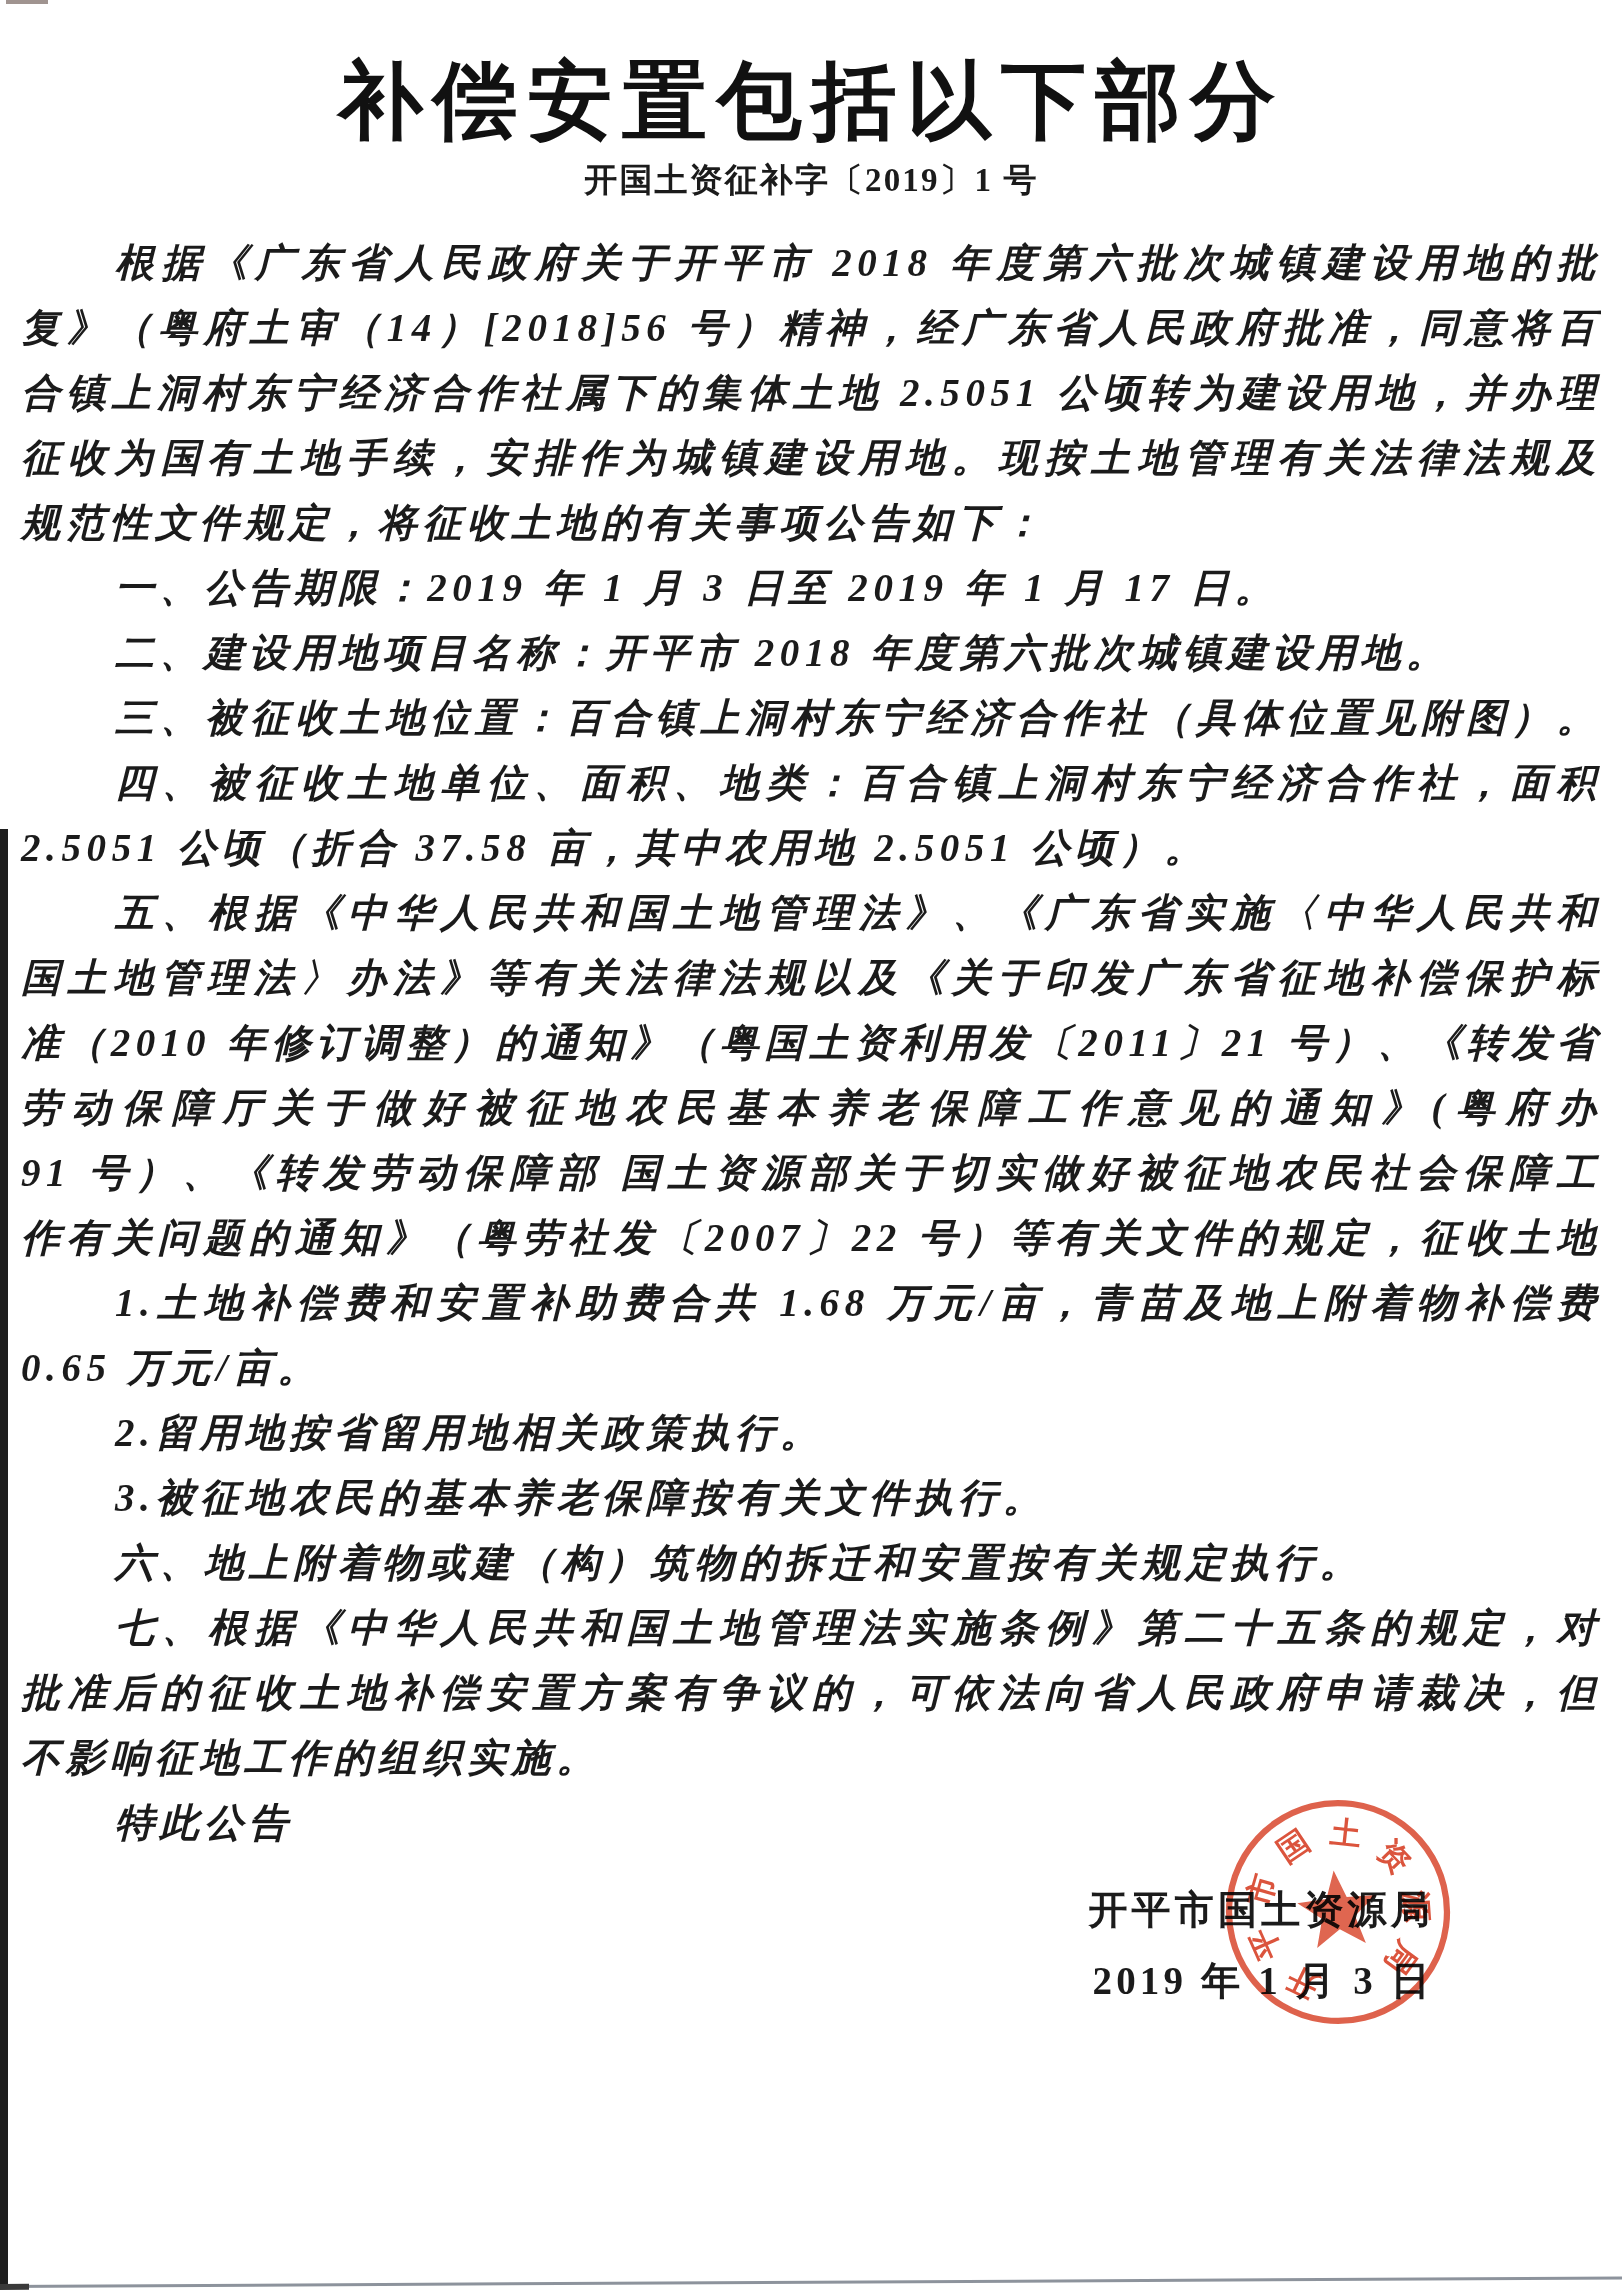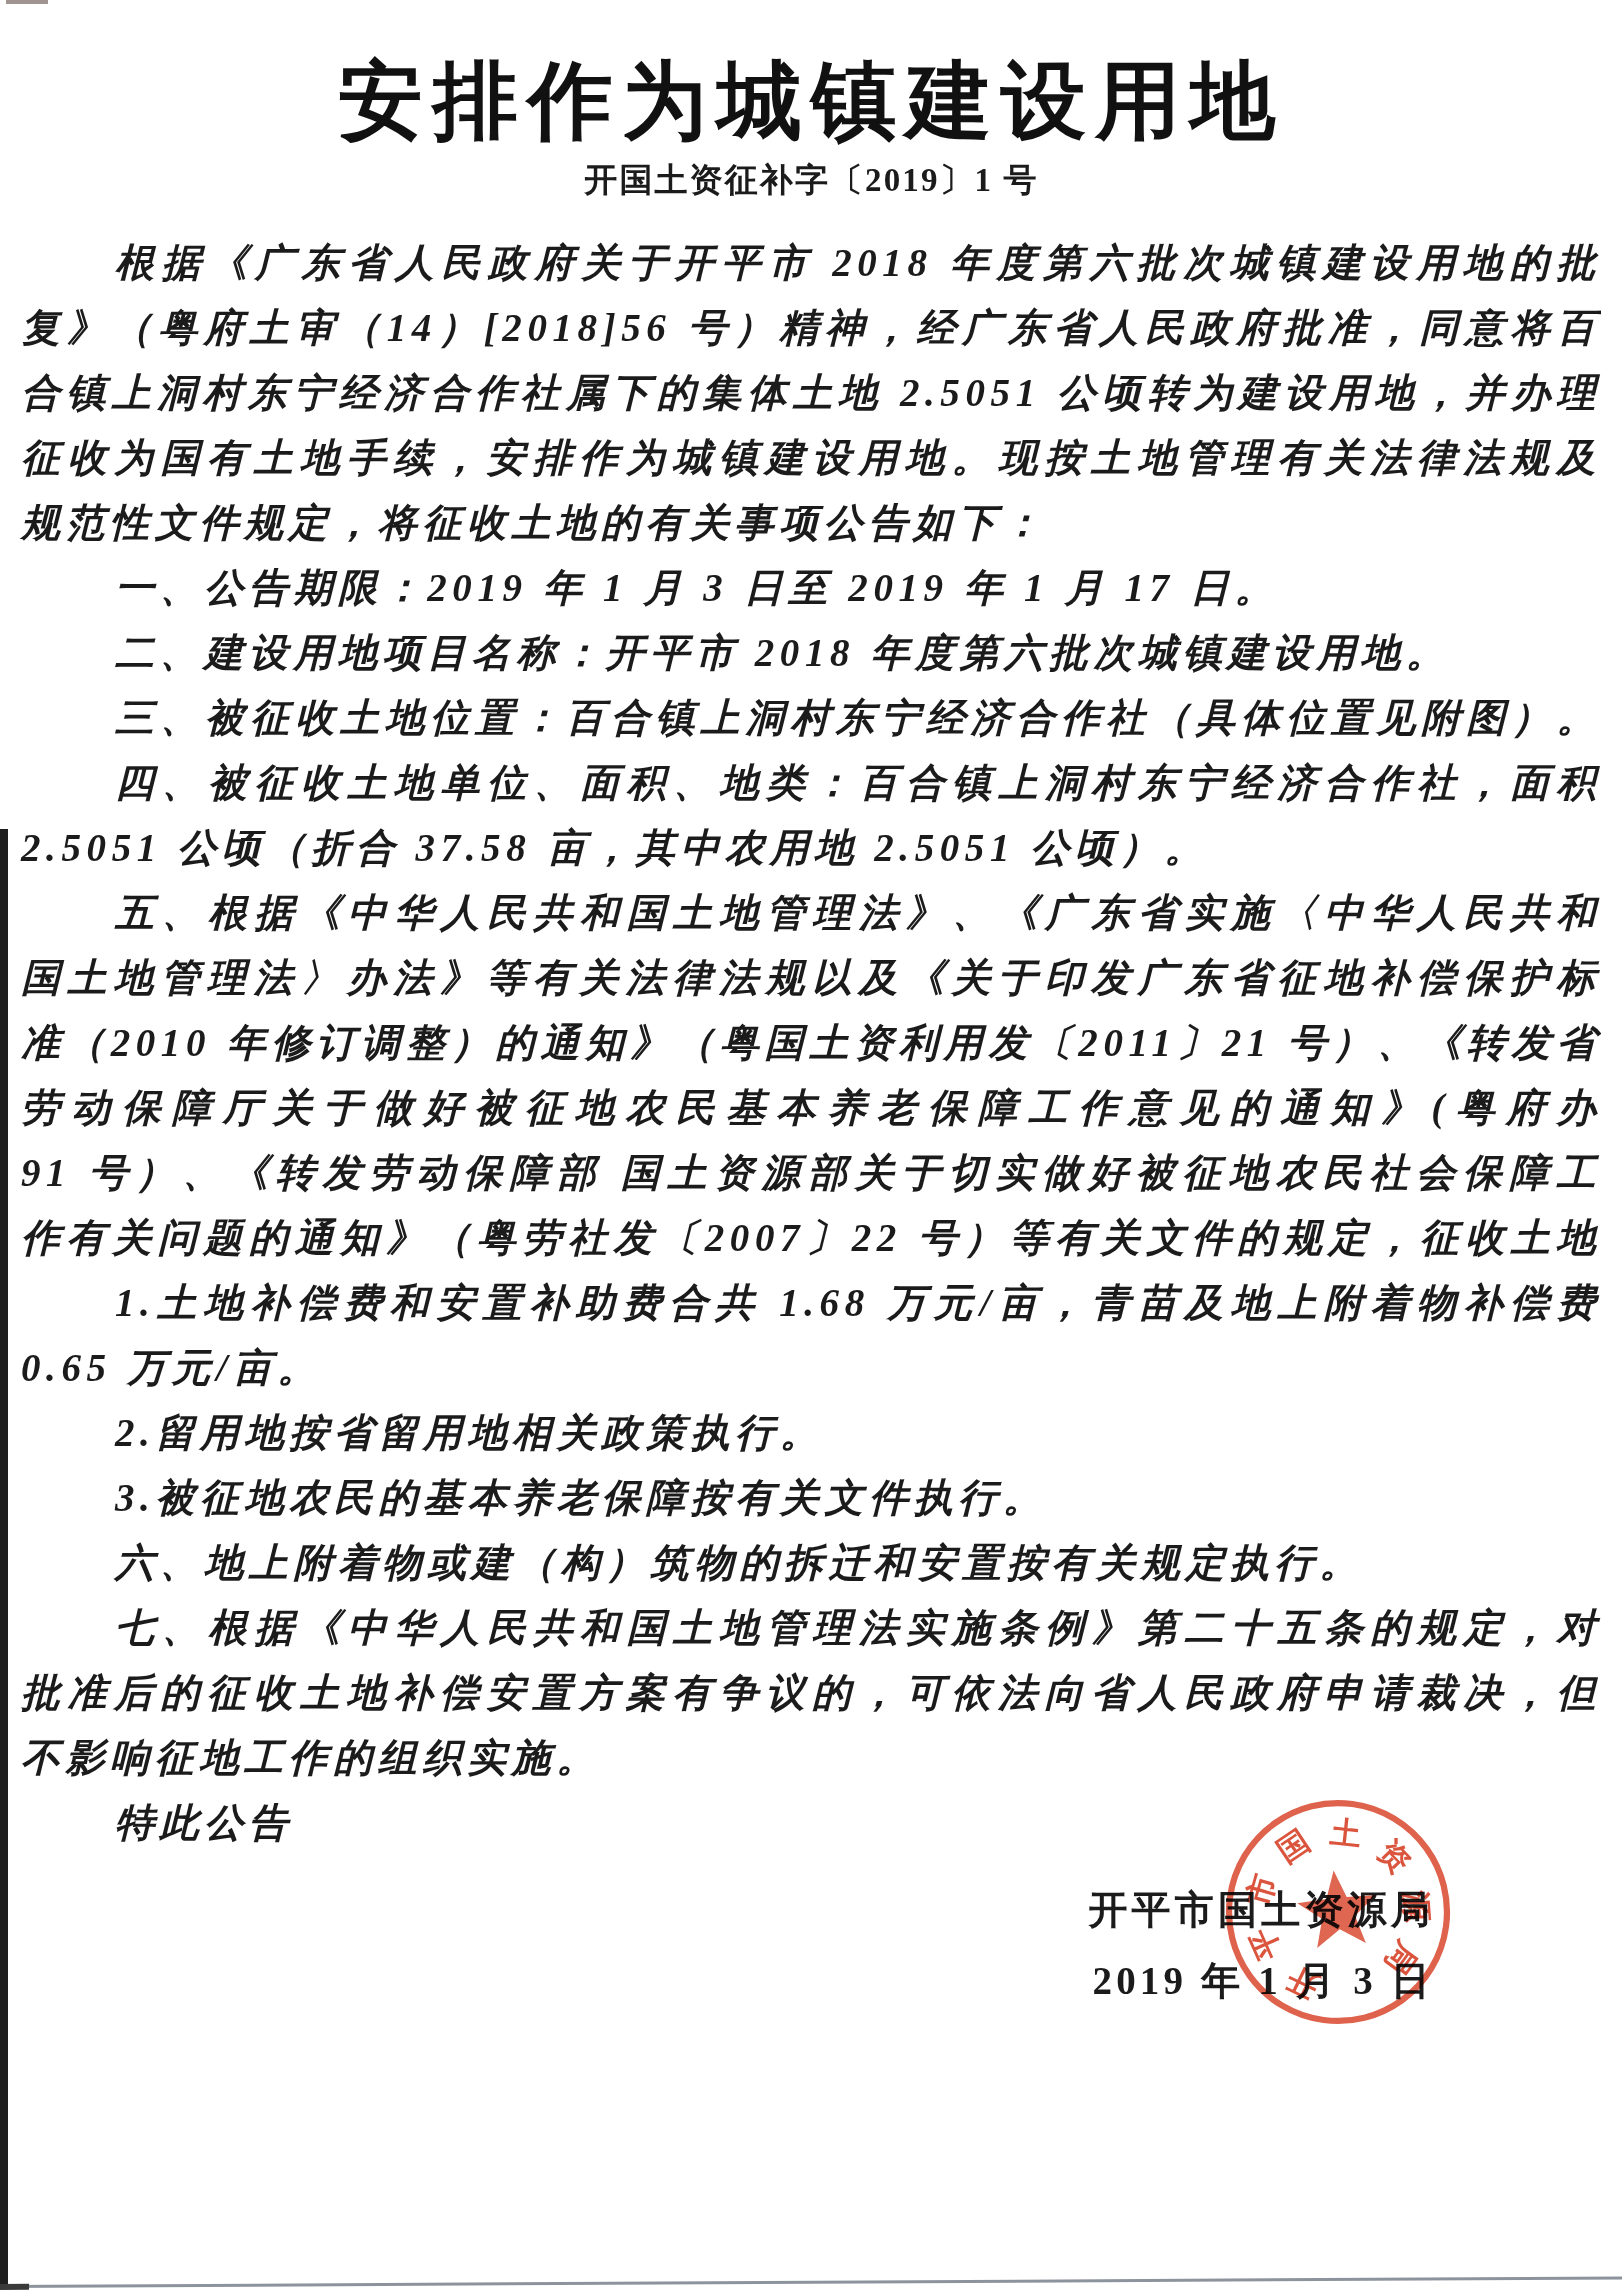--- a/index.html
+++ b/index.html
@@ -86,21 +86,21 @@
     position:absolute;left:0;top:2284px;width:29px;height:6.2px;
     background:#3a3a3a;
     transform:rotate(-0.3deg);transform-origin:left center;
   }
 </style>
 </head>
 <body>
 
 <div class="page">
 
-  <div class="title">安排作为城镇建设用地</div>
+  <div class="title">补偿安置包括以下部分</div>
 
   <div class="docno">开国土资征补字〔2019〕1 号</div>
 
   <div class="body-lines">
       <div class="line indent fill">根据《广东省人民政府关于开平市 2018 年度第六批次城镇建设用地的批</div>
       <div class="line fill">复》（粤府土审（14）[2018]56 号）精神，经广东省人民政府批准，同意将百</div>
       <div class="line fill">合镇上洞村东宁经济合作社属下的集体土地 2.5051 公顷转为建设用地，并办理</div>
       <div class="line fill">征收为国有土地手续，安排作为城镇建设用地。现按土地管理有关法律法规及</div>
       <div class="line">规范性文件规定，将征收土地的有关事项公告如下：</div>
       <div class="line indent">一、公告期限：2019 年 1 月 3 日至 2019 年 1 月 17 日。</div>

